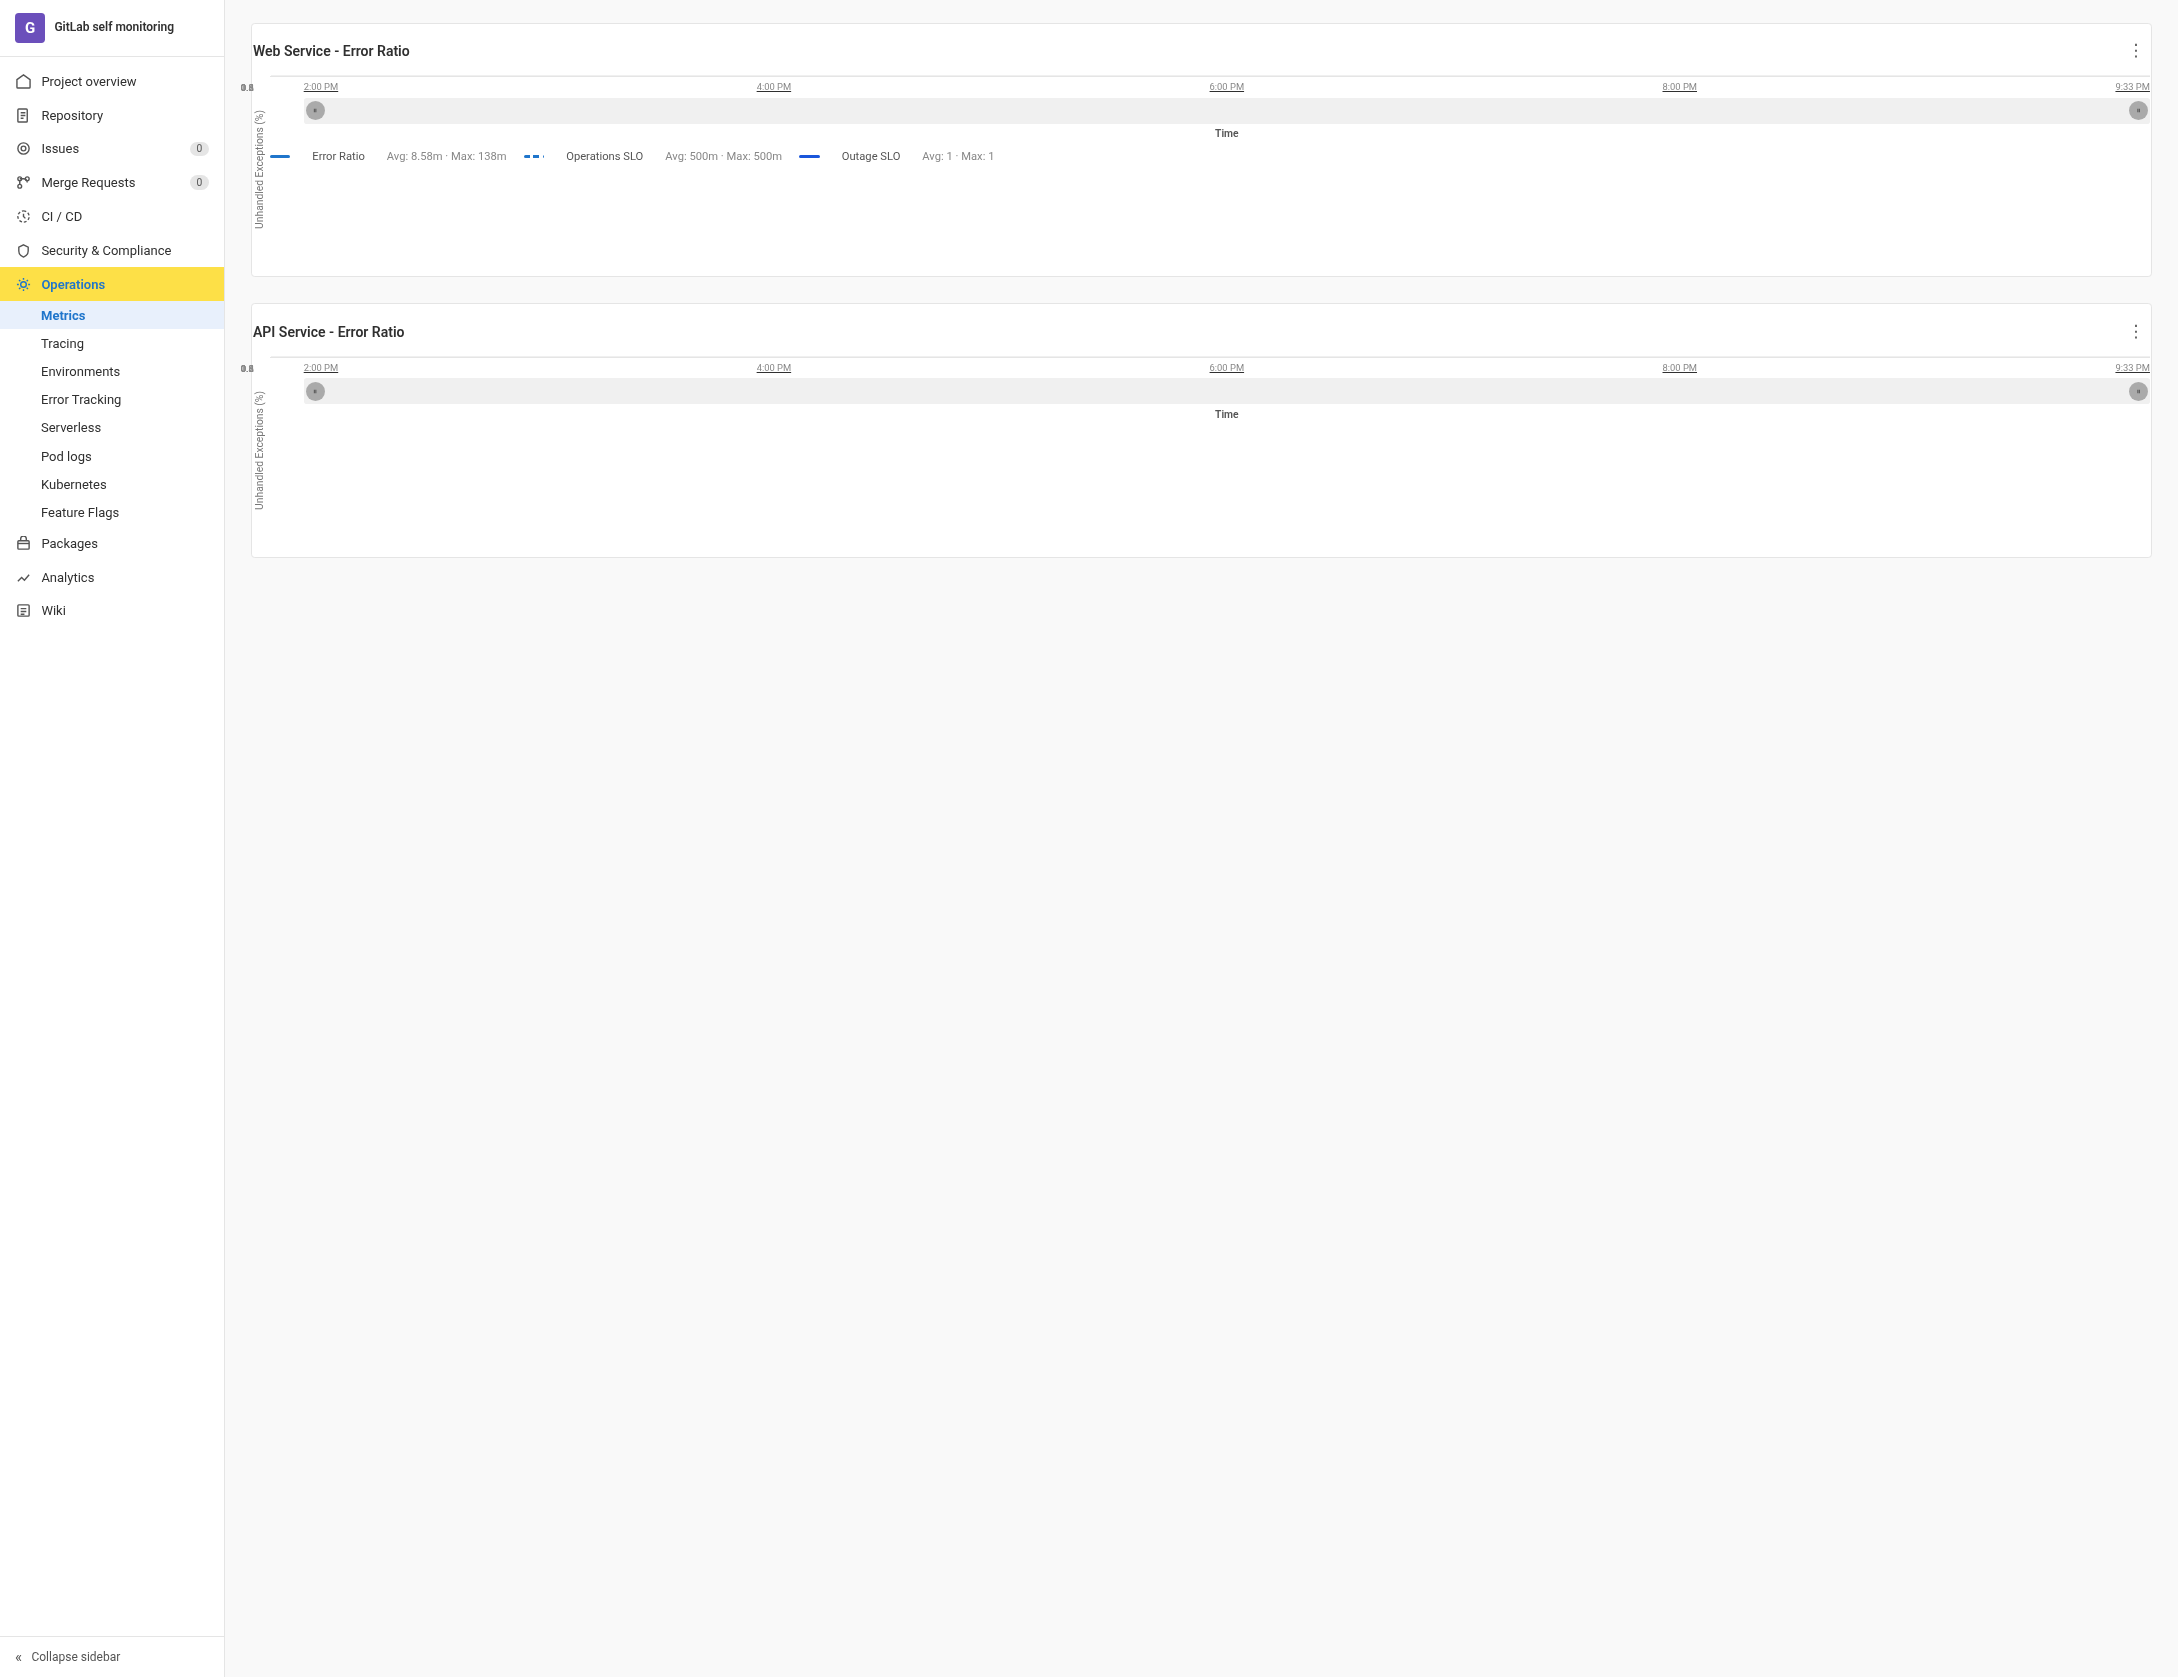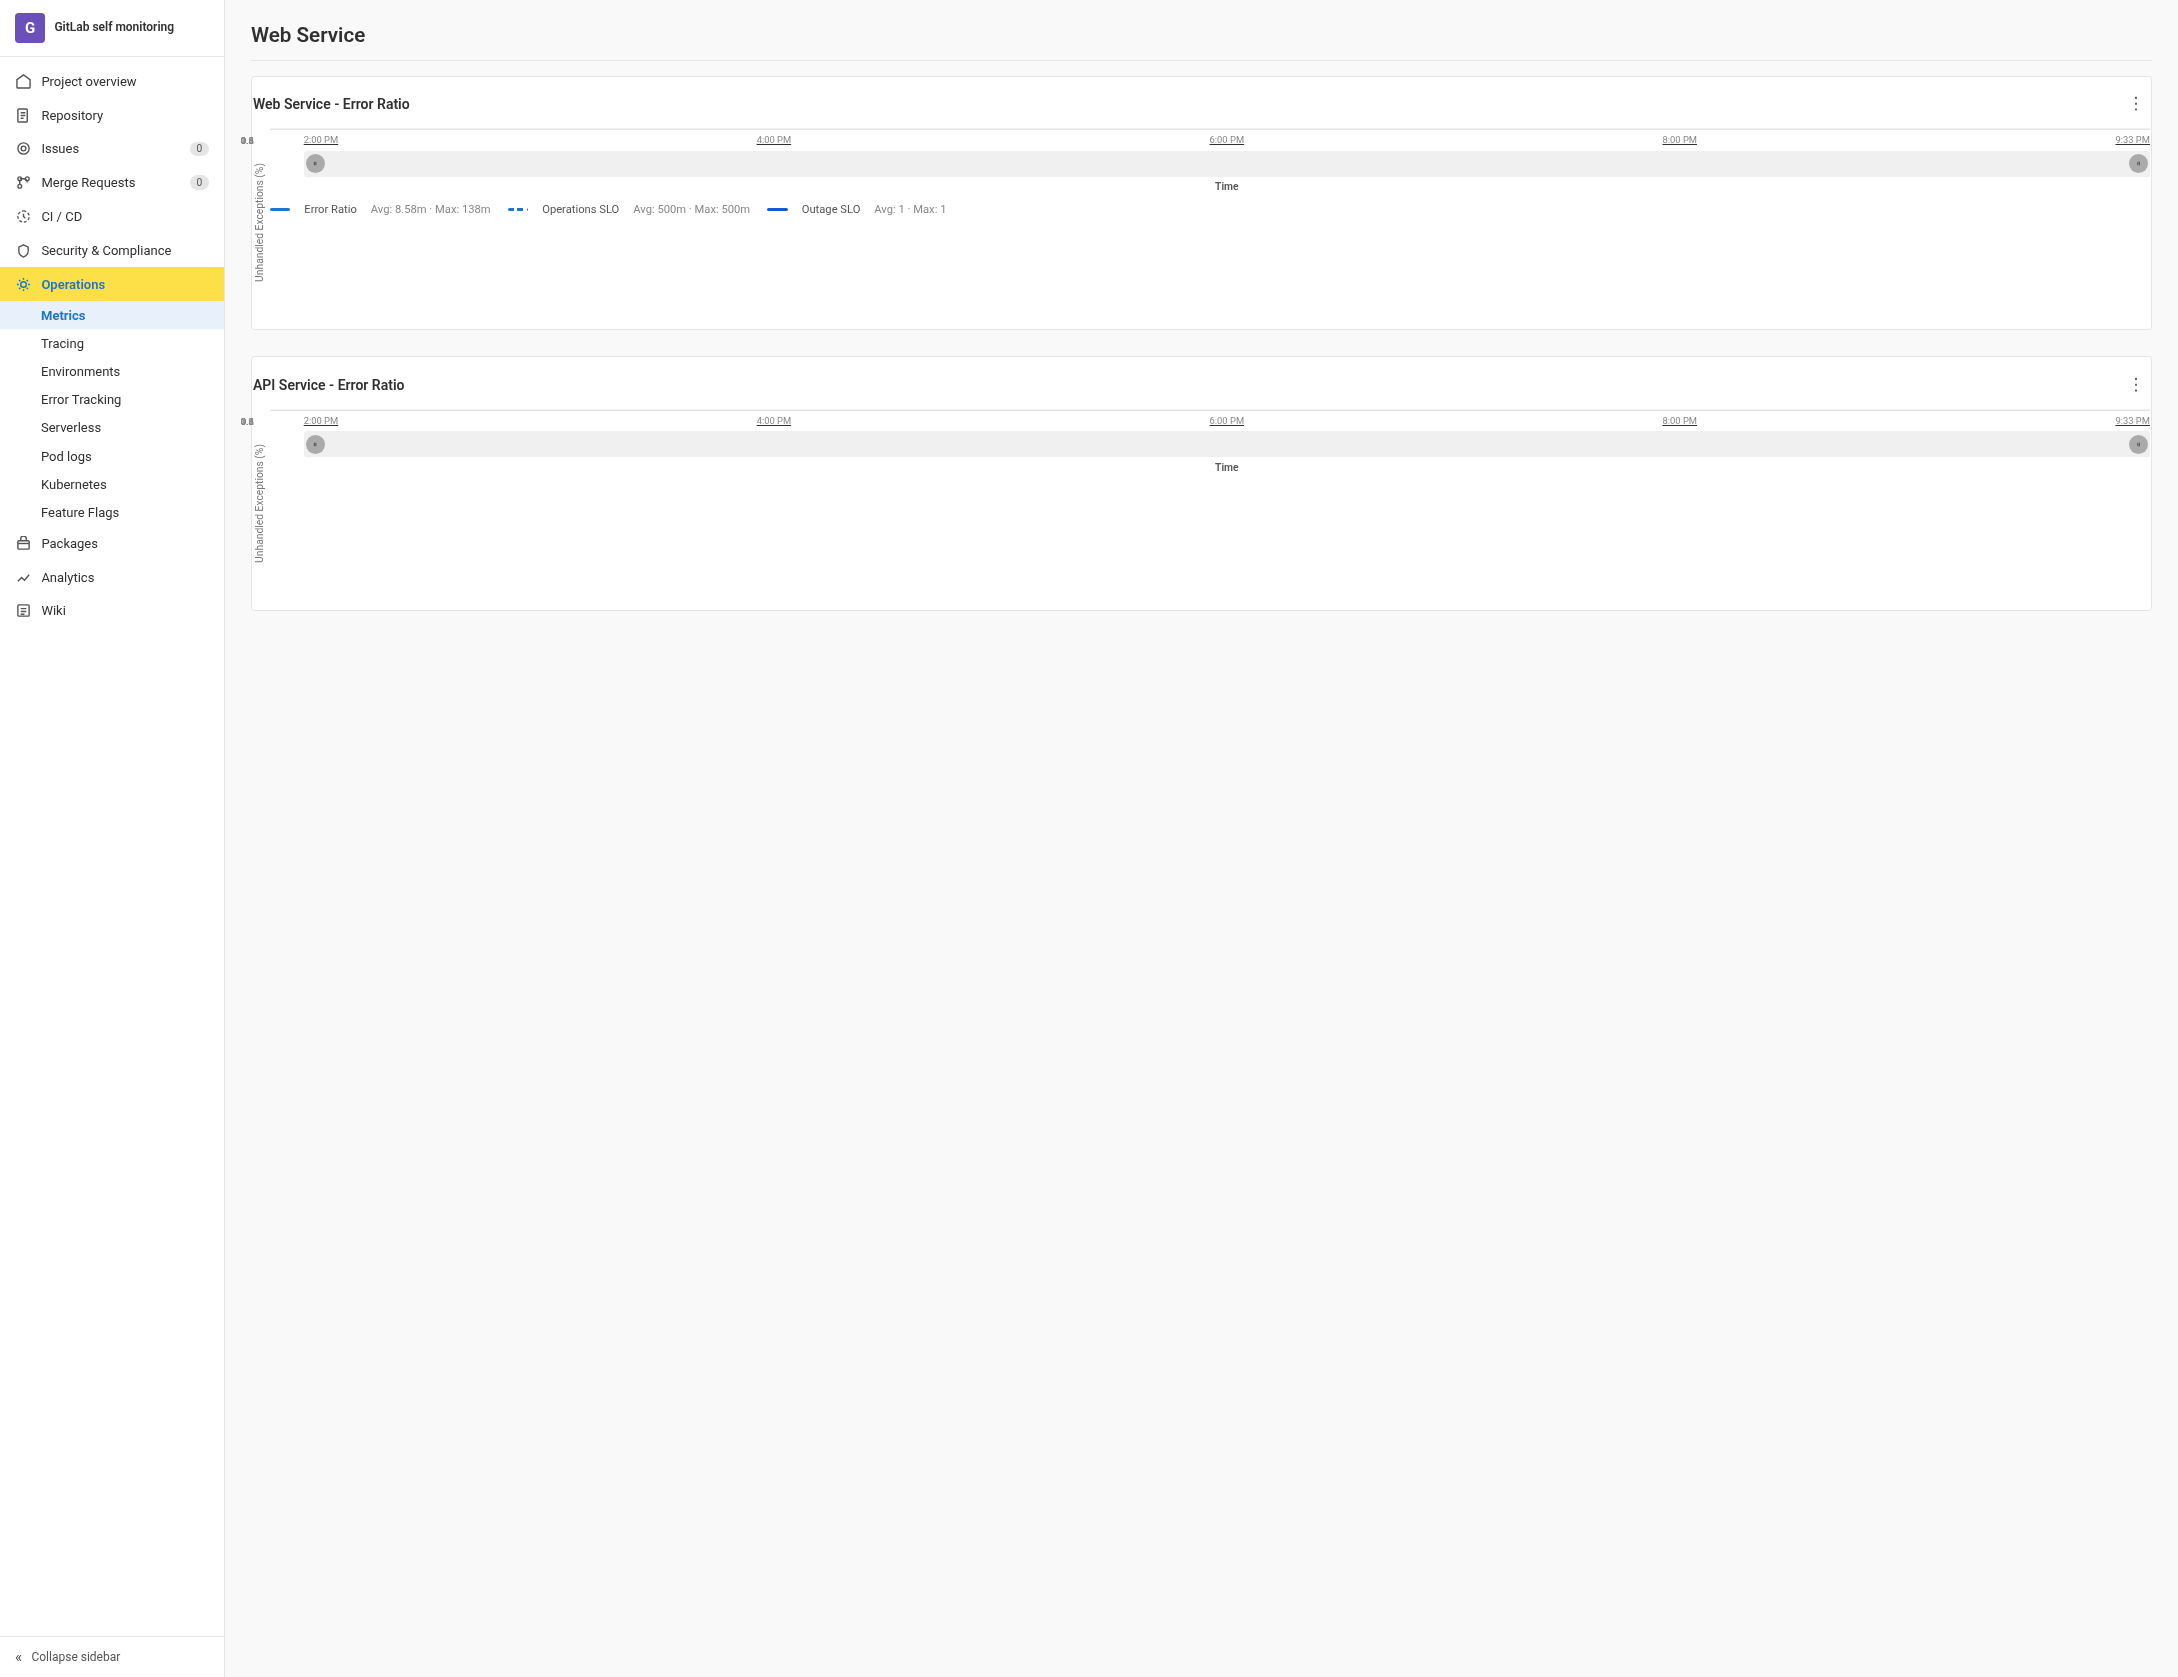--- a/index.html
+++ b/index.html
@@ -140,21 +140,21 @@
       padding: 3.7px 0 0 0;
       margin-left: 34px;
       text-decoration: underline;
     }
     .x-tick { font-size: 9.4px; color: #888; }
     .chart-legend {
       display: flex; align-items: center; gap: 17px;
       margin-top: 9.4px; font-size: 11.2px; color: #555;
       flex-wrap: wrap;
     }
-    .legend-item { display: flex; align-items: center; gap: 14px; }
+    .legend-item { display: flex; align-items: center; gap: 22px; }
     .legend-line {
       width: 20.6px; height: 2.8px; border-radius: 1.9px;
     }
     .legend-line.solid { background: #1f75cb; }
     .legend-line.dashed { background: #1f75cb; background: repeating-linear-gradient(90deg,#1f75cb 0 5.6px,transparent 5.6px 9.4px); }
     .scrubber-bar {
       height: 26px;
       background: #f0f0f0;
       border-radius: 2.8px;
       margin: 5.6px 0 3.7px;
@@ -324,21 +324,20 @@
 
   <div class="sidebar-footer">
     <span style="font-size:15px;">«</span>
     <span>Collapse sidebar</span>
   </div>
 </div>
 
 <div class="main">
 
   <div class="page-section">
-    <div class="section-title">Web Service</div>
     <div class="chart-card">
       <div class="chart-header">
         <span class="chart-title">Web Service - Error Ratio</span>
         <button class="chart-menu-btn">⋮</button>
       </div>
       <div class="chart-area">
         <div class="y-axis-label">Unhandled Exceptions (%)</div>
         <div style="flex:1; position:relative;">
           <div class="chart-inner">
 

